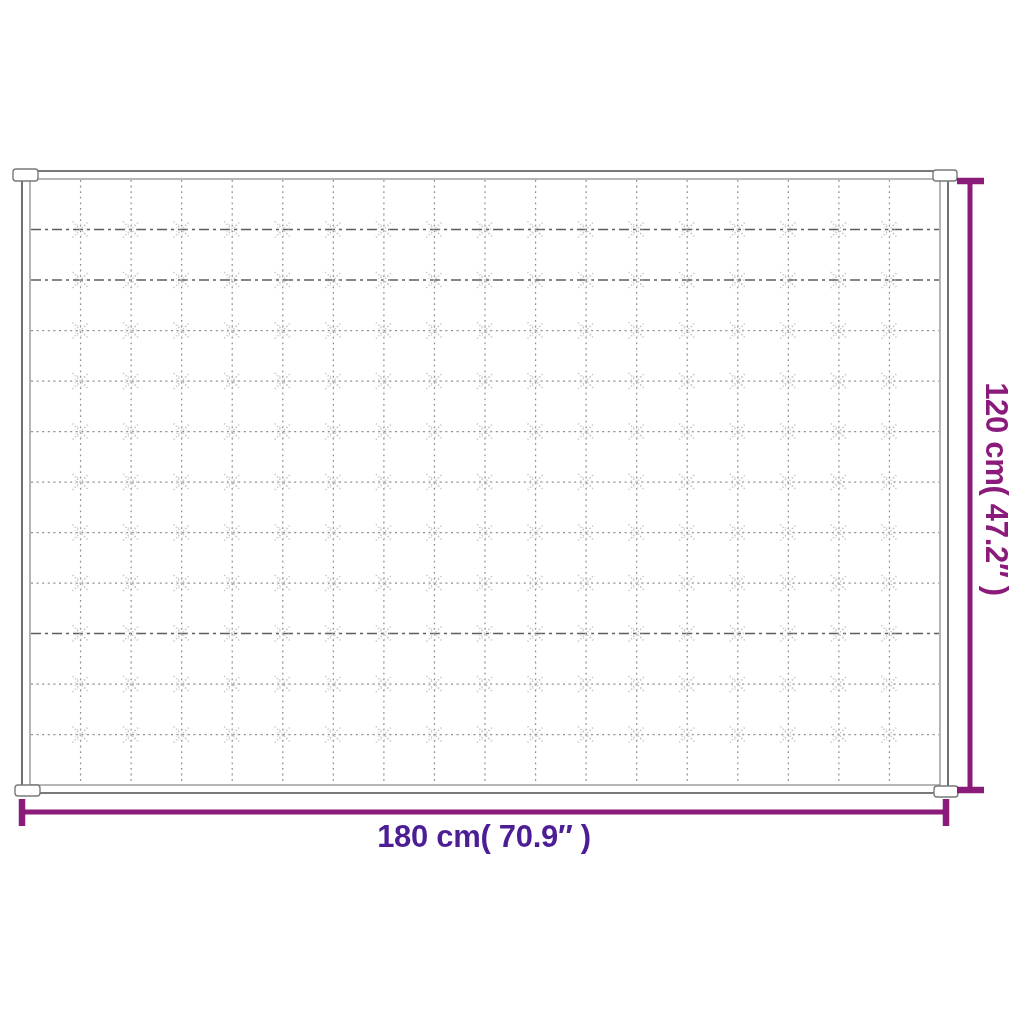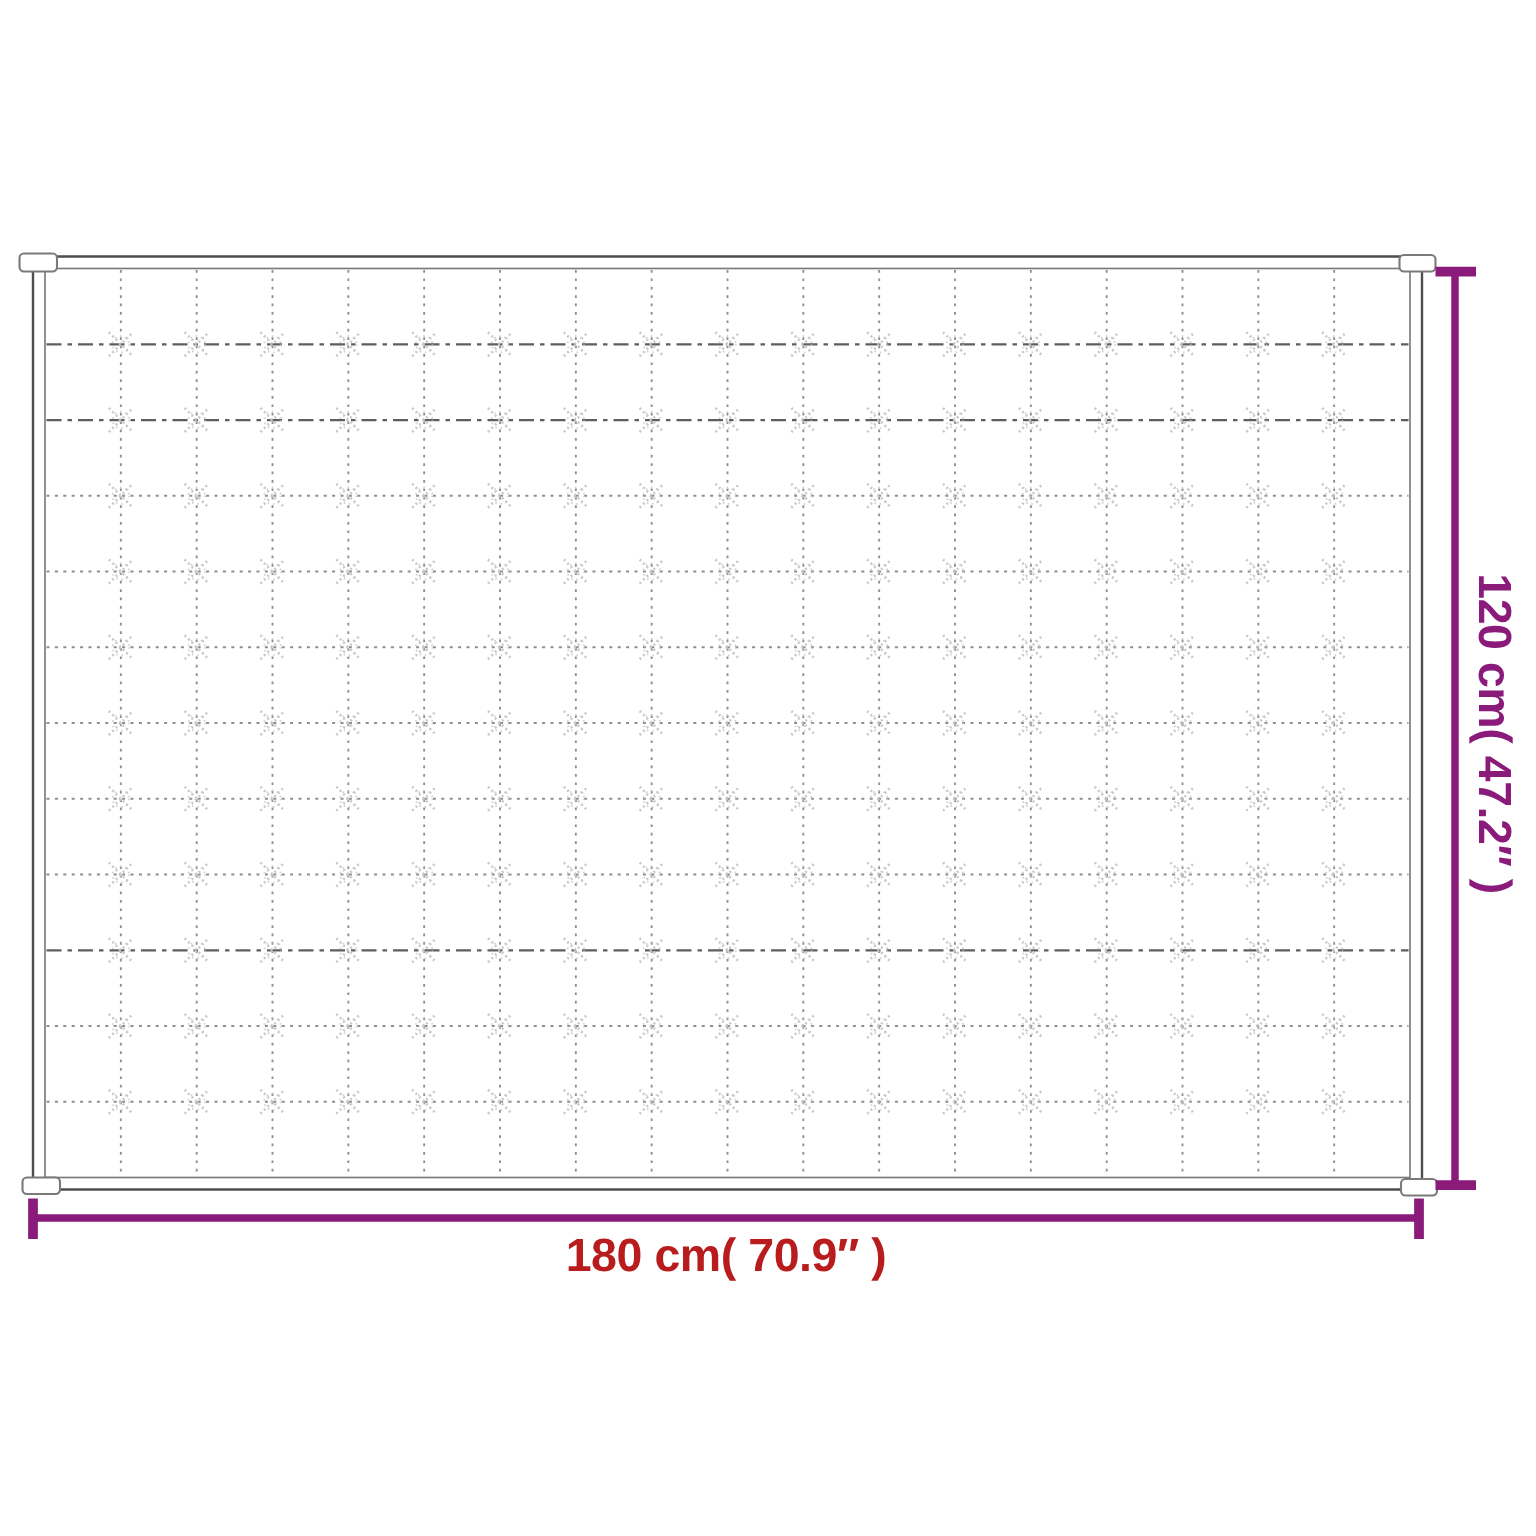--- a/index.html
+++ b/index.html
@@ -452,17 +452,17 @@
       <rect x="15" y="785" width="25" height="11" rx="3" fill="#FFFFFF" stroke="#7A7A7A" stroke-width="1.4"></rect>
       <rect x="934" y="786" width="24" height="11" rx="3" fill="#FFFFFF" stroke="#7A7A7A" stroke-width="1.4"></rect>
       <line x1="22" y1="812" x2="946" y2="812" stroke="#8B1B7A" stroke-width="5"></line>
       <line x1="22" y1="799" x2="22" y2="826" stroke="#8B1B7A" stroke-width="6.5"></line>
       <line x1="946" y1="799" x2="946" y2="826" stroke="#8B1B7A" stroke-width="6.5"></line>
       <line x1="970" y1="181" x2="970" y2="790" stroke="#8B1B7A" stroke-width="5"></line>
       <line x1="957" y1="181" x2="984" y2="181" stroke="#8B1B7A" stroke-width="6.5"></line>
       <line x1="957" y1="790" x2="984" y2="790" stroke="#8B1B7A" stroke-width="6.5"></line>
     </svg>
 
-  <div class="dim-label dim-label-bottom" style="color: #b91c1c;">180 cm( 70.9″ )</div>
+  <div class="dim-label dim-label-bottom" style="color: #4c1d95;">180 cm( 70.9″ )</div>
 
   <div class="dim-label dim-label-right" style="color: rgb(139, 27, 122);">120 cm( 47.2″ )</div>
 
 </div>
 
 </body></html>

